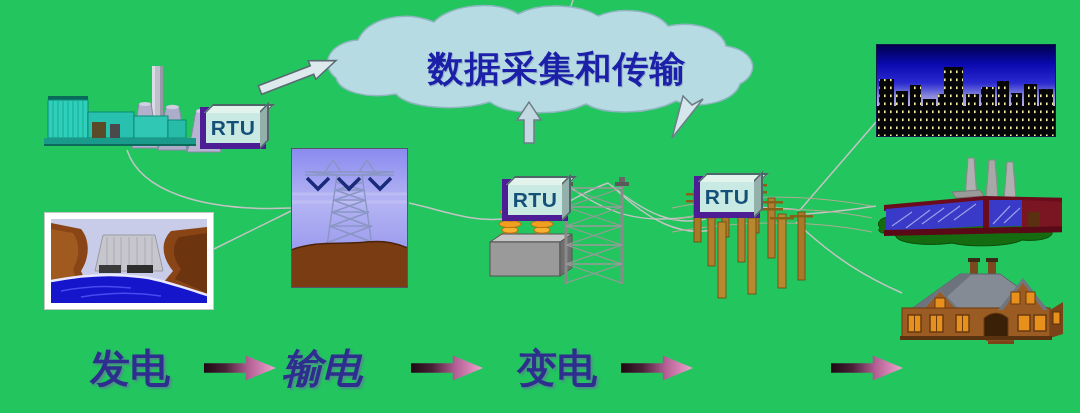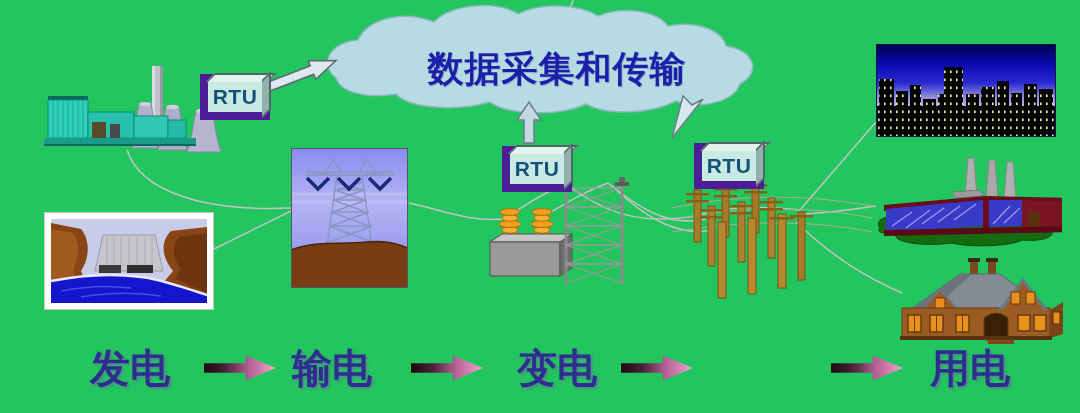--- a/index.html
+++ b/index.html
@@ -12,24 +12,25 @@
   
   .cloud-label{
     left:396px;top:46px;width:322px;height:46px;
     display:flex;align-items:center;justify-content:center;
     font-size:36px;font-weight:bold;color:#1c1fa8;
     letter-spacing:1px;white-space:nowrap;z-index:4;
     text-shadow:1px 1px 0 rgba(90,110,160,.35);
   }
   
   .rtu{
-    width:54px;height:30px;background:#c9eae2;border:8px solid #4c1d95;
+    width:54px;height:30px;background:#c9eae2;border:6px solid #4c1d95;
     display:flex;align-items:center;justify-content:center;
     font-size:21px;font-weight:bold;color:#155078;z-index:5;
     letter-spacing:.5px;
+    margin-top:33px;
   }
   .rtu::before{ 
     content:'';position:absolute;left:-2px;top:-9px;width:calc(100% + 4px);height:7px;
     background:#e2f3ec;border:2px solid #4f6668;border-bottom:none;
     transform:skewX(-45deg);transform-origin:bottom left;
   }
   .rtu::after{ 
     content:'';position:absolute;right:-9px;top:-2px;width:7px;height:calc(100% + 4px);
     background:#93b0aa;border:2px solid #4f6668;border-left:none;
     transform:skewY(-45deg);transform-origin:left top;
@@ -41,21 +42,21 @@
   .stage-label{
     top:345px;width:170px;height:46px;display:flex;align-items:center;justify-content:center;
     font-size:40px;font-weight:bold;color:#2e2e8e;white-space:nowrap;z-index:4;
     text-shadow:2px 2px 2px rgba(110,100,170,.55);
   }
   .flow-arrow{
     top:355px;width:72px;height:26px;z-index:4;
     background:linear-gradient(90deg,#1d0912 0%,#4a2138 30%,#b45f95 62%,#f0a5ce 100%);
     clip-path:polygon(0% 32%,58% 32%,58% 2%,100% 50%,58% 98%,58% 68%,0% 68%);
   }
-  #stage-0{left:45px;} #stage-1{left:247px;} #stage-2{left:472px;}
+  #stage-0{left:45px;} #stage-1{left:237px;font-style:italic;} #stage-2{left:472px;}
   #stage-3{left:675px;} #stage-4{left:885px;}
   #arr-0{left:204px;} #arr-1{left:411px;} #arr-2{left:621px;} #arr-3{left:831px;}
   
   .dam-frame{
     left:44px;top:212px;background:#ffffff;border:1px solid #c6c6c6;
     padding:6px;z-index:2;
   }
   svg{display:block;}
   .art{z-index:2;}
 </style>
@@ -347,15 +348,14 @@
   <div id="rtu-substation" class="abs rtu">RTU</div>
   <div id="rtu-distribution" class="abs rtu">RTU</div>
 
   <div id="stage-0" class="abs stage-label">发电</div>
   <div id="arr-0" class="abs flow-arrow"></div>
   <div id="stage-1" class="abs stage-label">输电</div>
   <div id="arr-1" class="abs flow-arrow"></div>
   <div id="stage-2" class="abs stage-label">变电</div>
   <div id="arr-2" class="abs flow-arrow"></div>
   <div id="arr-3" class="abs flow-arrow"></div>
-  <div id="stage-4" class="abs stage-label">用电</div>
 
 </div>
 
 </body></html>

